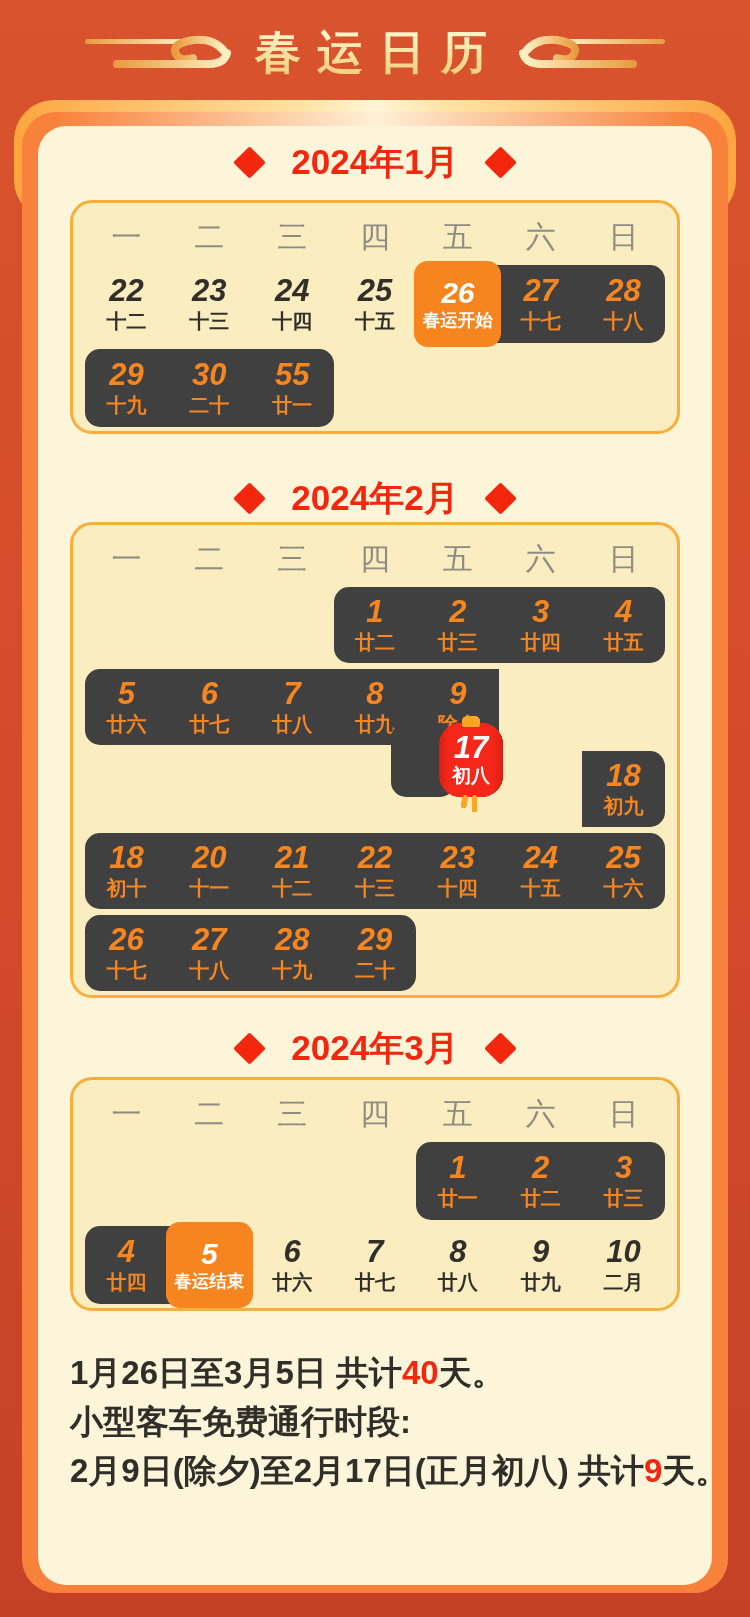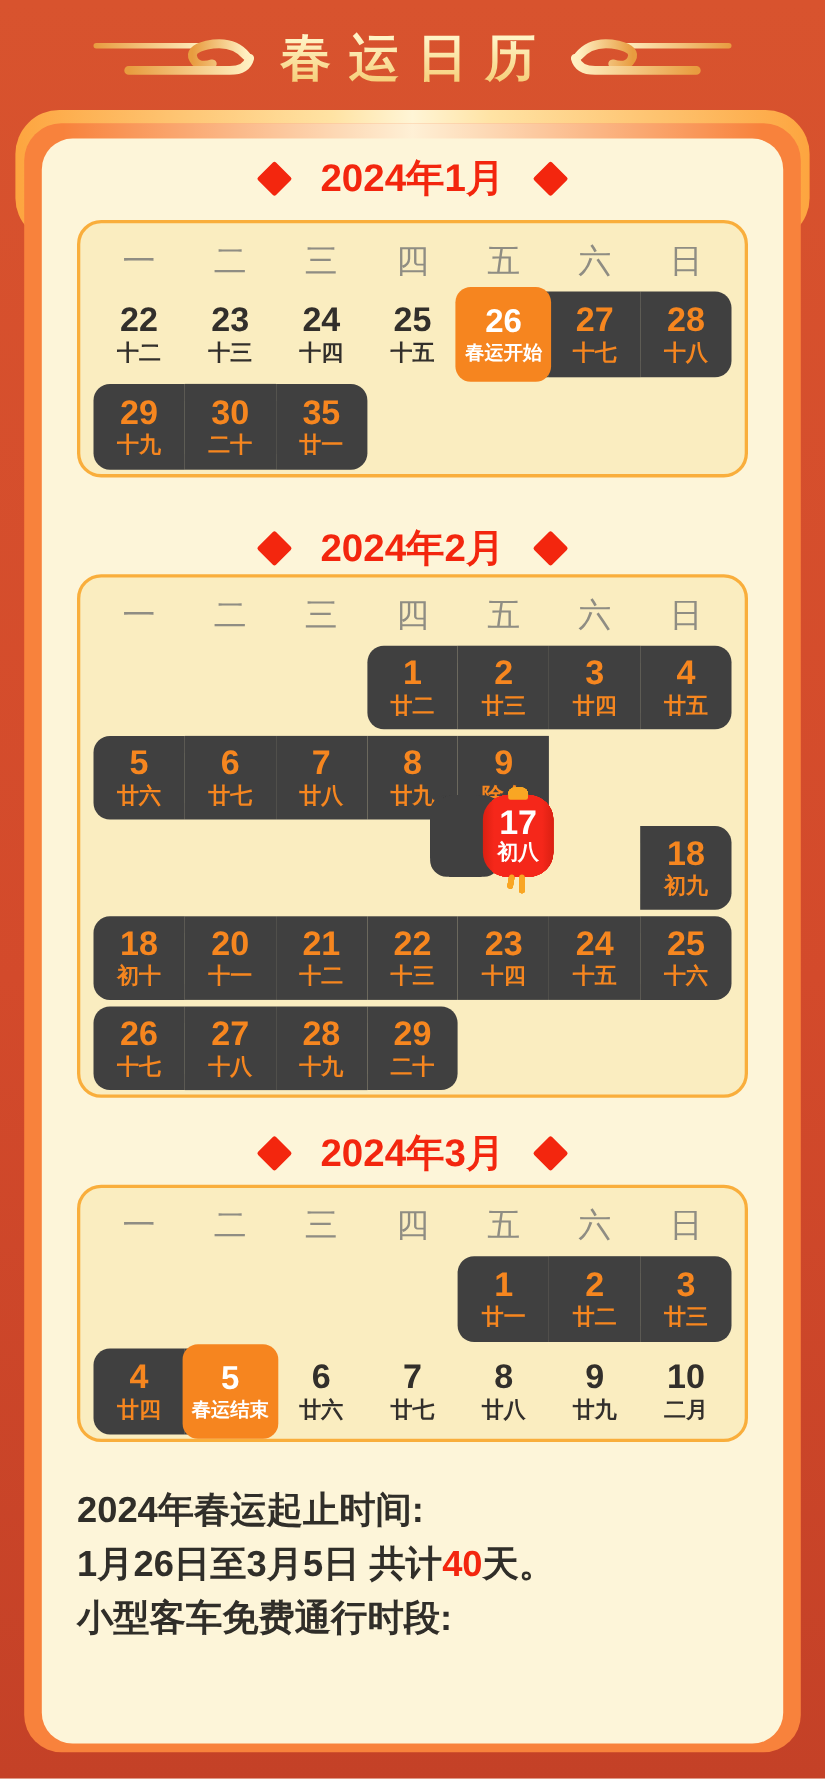--- a/index.html
+++ b/index.html
@@ -42,21 +42,21 @@
   #panel-2{top:1077px;height:234px;}
   .weekdays{display:grid;grid-template-columns:repeat(7,1fr);height:44px;
       align-items:center;justify-items:center;color:#8F8D83;font-size:30px;}
   .cal-row{display:grid;grid-template-columns:repeat(7,1fr);margin-top:6px;height:78px;}
   .feb .cal-row{height:76px;}
   .cell{position:relative;display:flex;flex-direction:column;
       align-items:center;justify-content:center;}
   .cell.banded{background:#404040;}
   .cell.band-left{border-top-left-radius:15px;border-bottom-left-radius:15px;}
   .cell.band-right{border-top-right-radius:15px;border-bottom-right-radius:15px;}
-  .num{font-size:31px;font-weight:600;color:#322F2B;line-height:1.12;}
+  .num{font-size:31px;font-weight:600;color:#322F2B;line-height:1.12;font-style:italic;}
   .lab{font-size:20px;font-weight:bold;color:#322F2B;line-height:1.25;}
   .peach .num,.peach .lab{color:#F6861F;}
   .box{position:absolute;top:-4px;bottom:-4px;left:-2px;right:-2px;z-index:2;
       background:#F6851F;border-radius:14px;
       display:flex;flex-direction:column;align-items:center;justify-content:center;}
   .box .num{color:#fff;font-size:30px;font-weight:bold;}
   .box .lab{color:#fff;font-size:17.5px;font-weight:bold;}
   .lantern{position:absolute;left:50%;top:50%;transform:translate(-50%,-50%);
       width:64px;height:74px;z-index:2;
       background:linear-gradient(90deg,#DB2012 0%,#F5271A 16%,#F5271A 84%,#DB2012 100%);
@@ -167,21 +167,21 @@
       <div class="cal-row">
         <div class="cell peach banded band-left" style="grid-column: 1;">
           <span class="num">29</span>
           <span class="lab">十九</span>
         </div>
         <div class="cell peach banded" style="grid-column: 2;">
           <span class="num">30</span>
           <span class="lab">二十</span>
         </div>
         <div class="cell peach banded band-right" style="grid-column: 3;">
-          <span class="num">35</span>
+          <span class="num">55</span>
           <span class="lab">廿一</span>
         </div>
       </div>
     </div>
   <div class="panel feb" id="panel-1">
       <div class="weekdays">
         <span>一</span>
         <span>二</span>
         <span>三</span>
         <span>四</span>
@@ -408,18 +408,18 @@
           <span class="lab">廿九</span>
         </div>
         <div class="cell plain" style="grid-column: 7;">
           <span class="num">10</span>
           <span class="lab">二月</span>
         </div>
       </div>
     </div>
 
   <div class="summary">
-      <div class="sline"><span>2024年春运起止时间:</span></div>
       <div class="sline"><span>1月26日至3月5日 共计</span><span class="red">40</span><span>天。</span></div>
       <div class="sline"><span>小型客车免费通行时段:</span></div>
+      <div class="sline"><span>2月9日(除夕)至2月17日(正月初八) 共计</span><span class="red">9</span><span>天。</span></div>
     </div>
 
 </div>
 
 </body></html>

